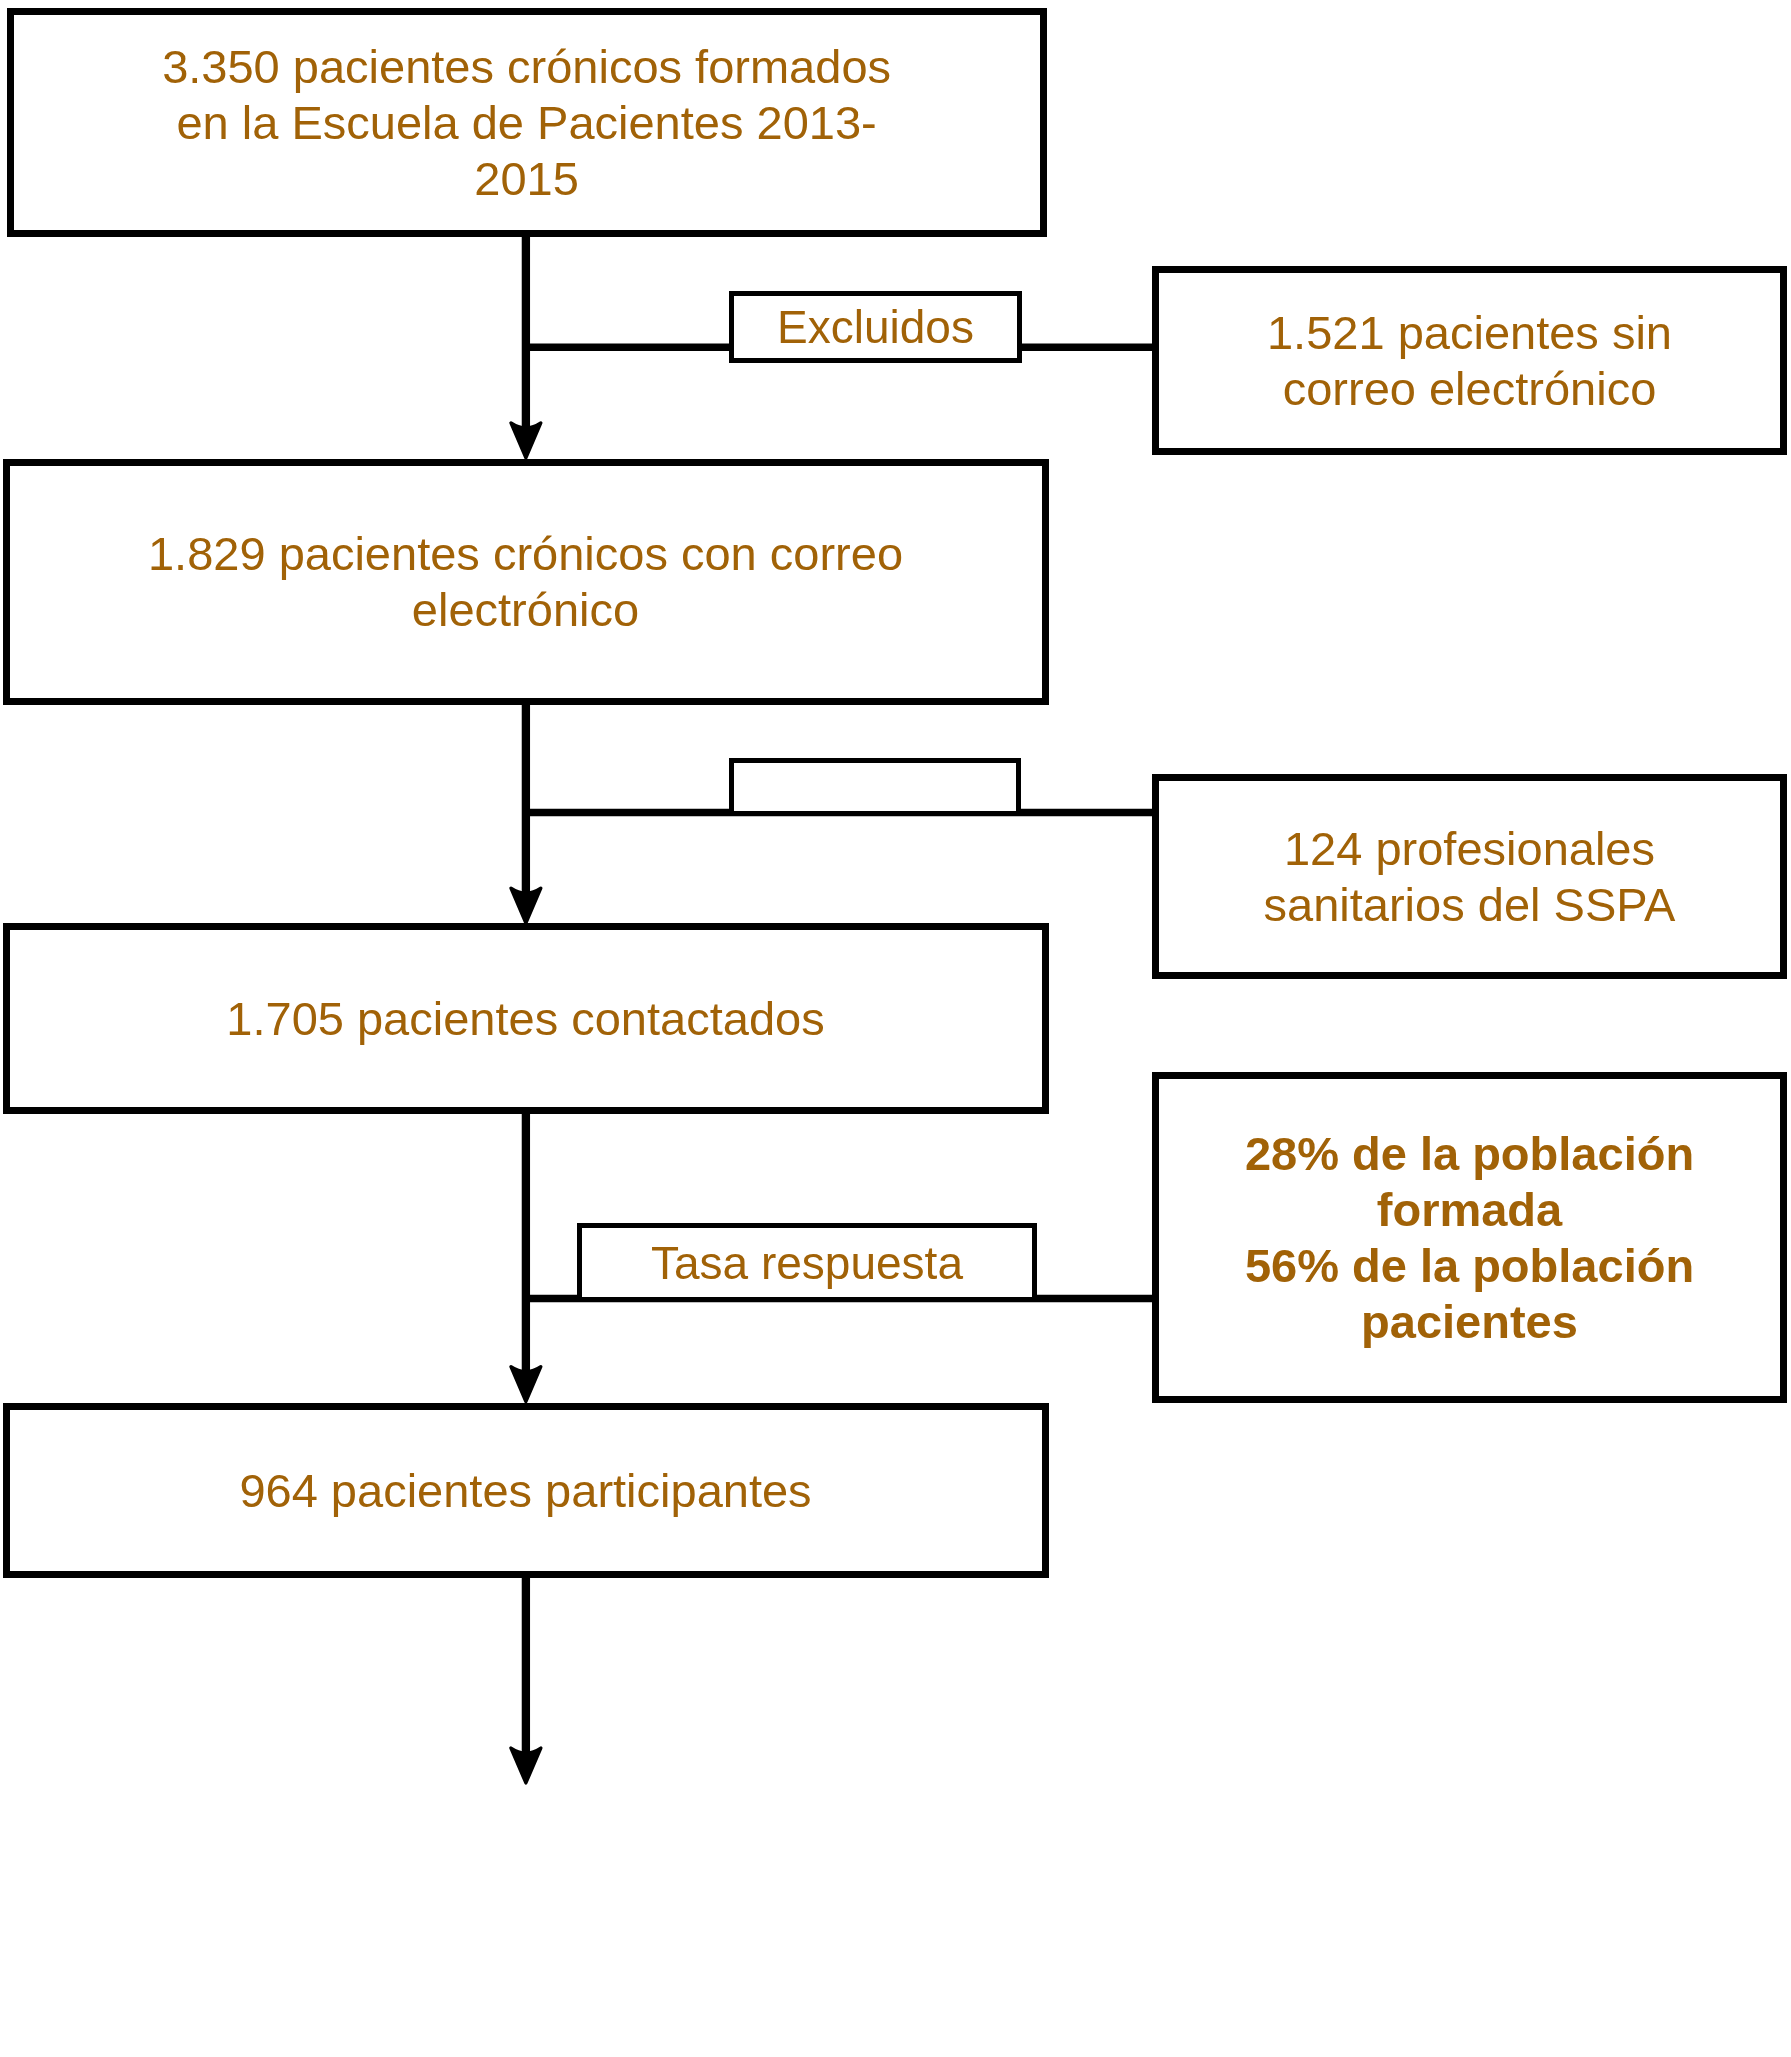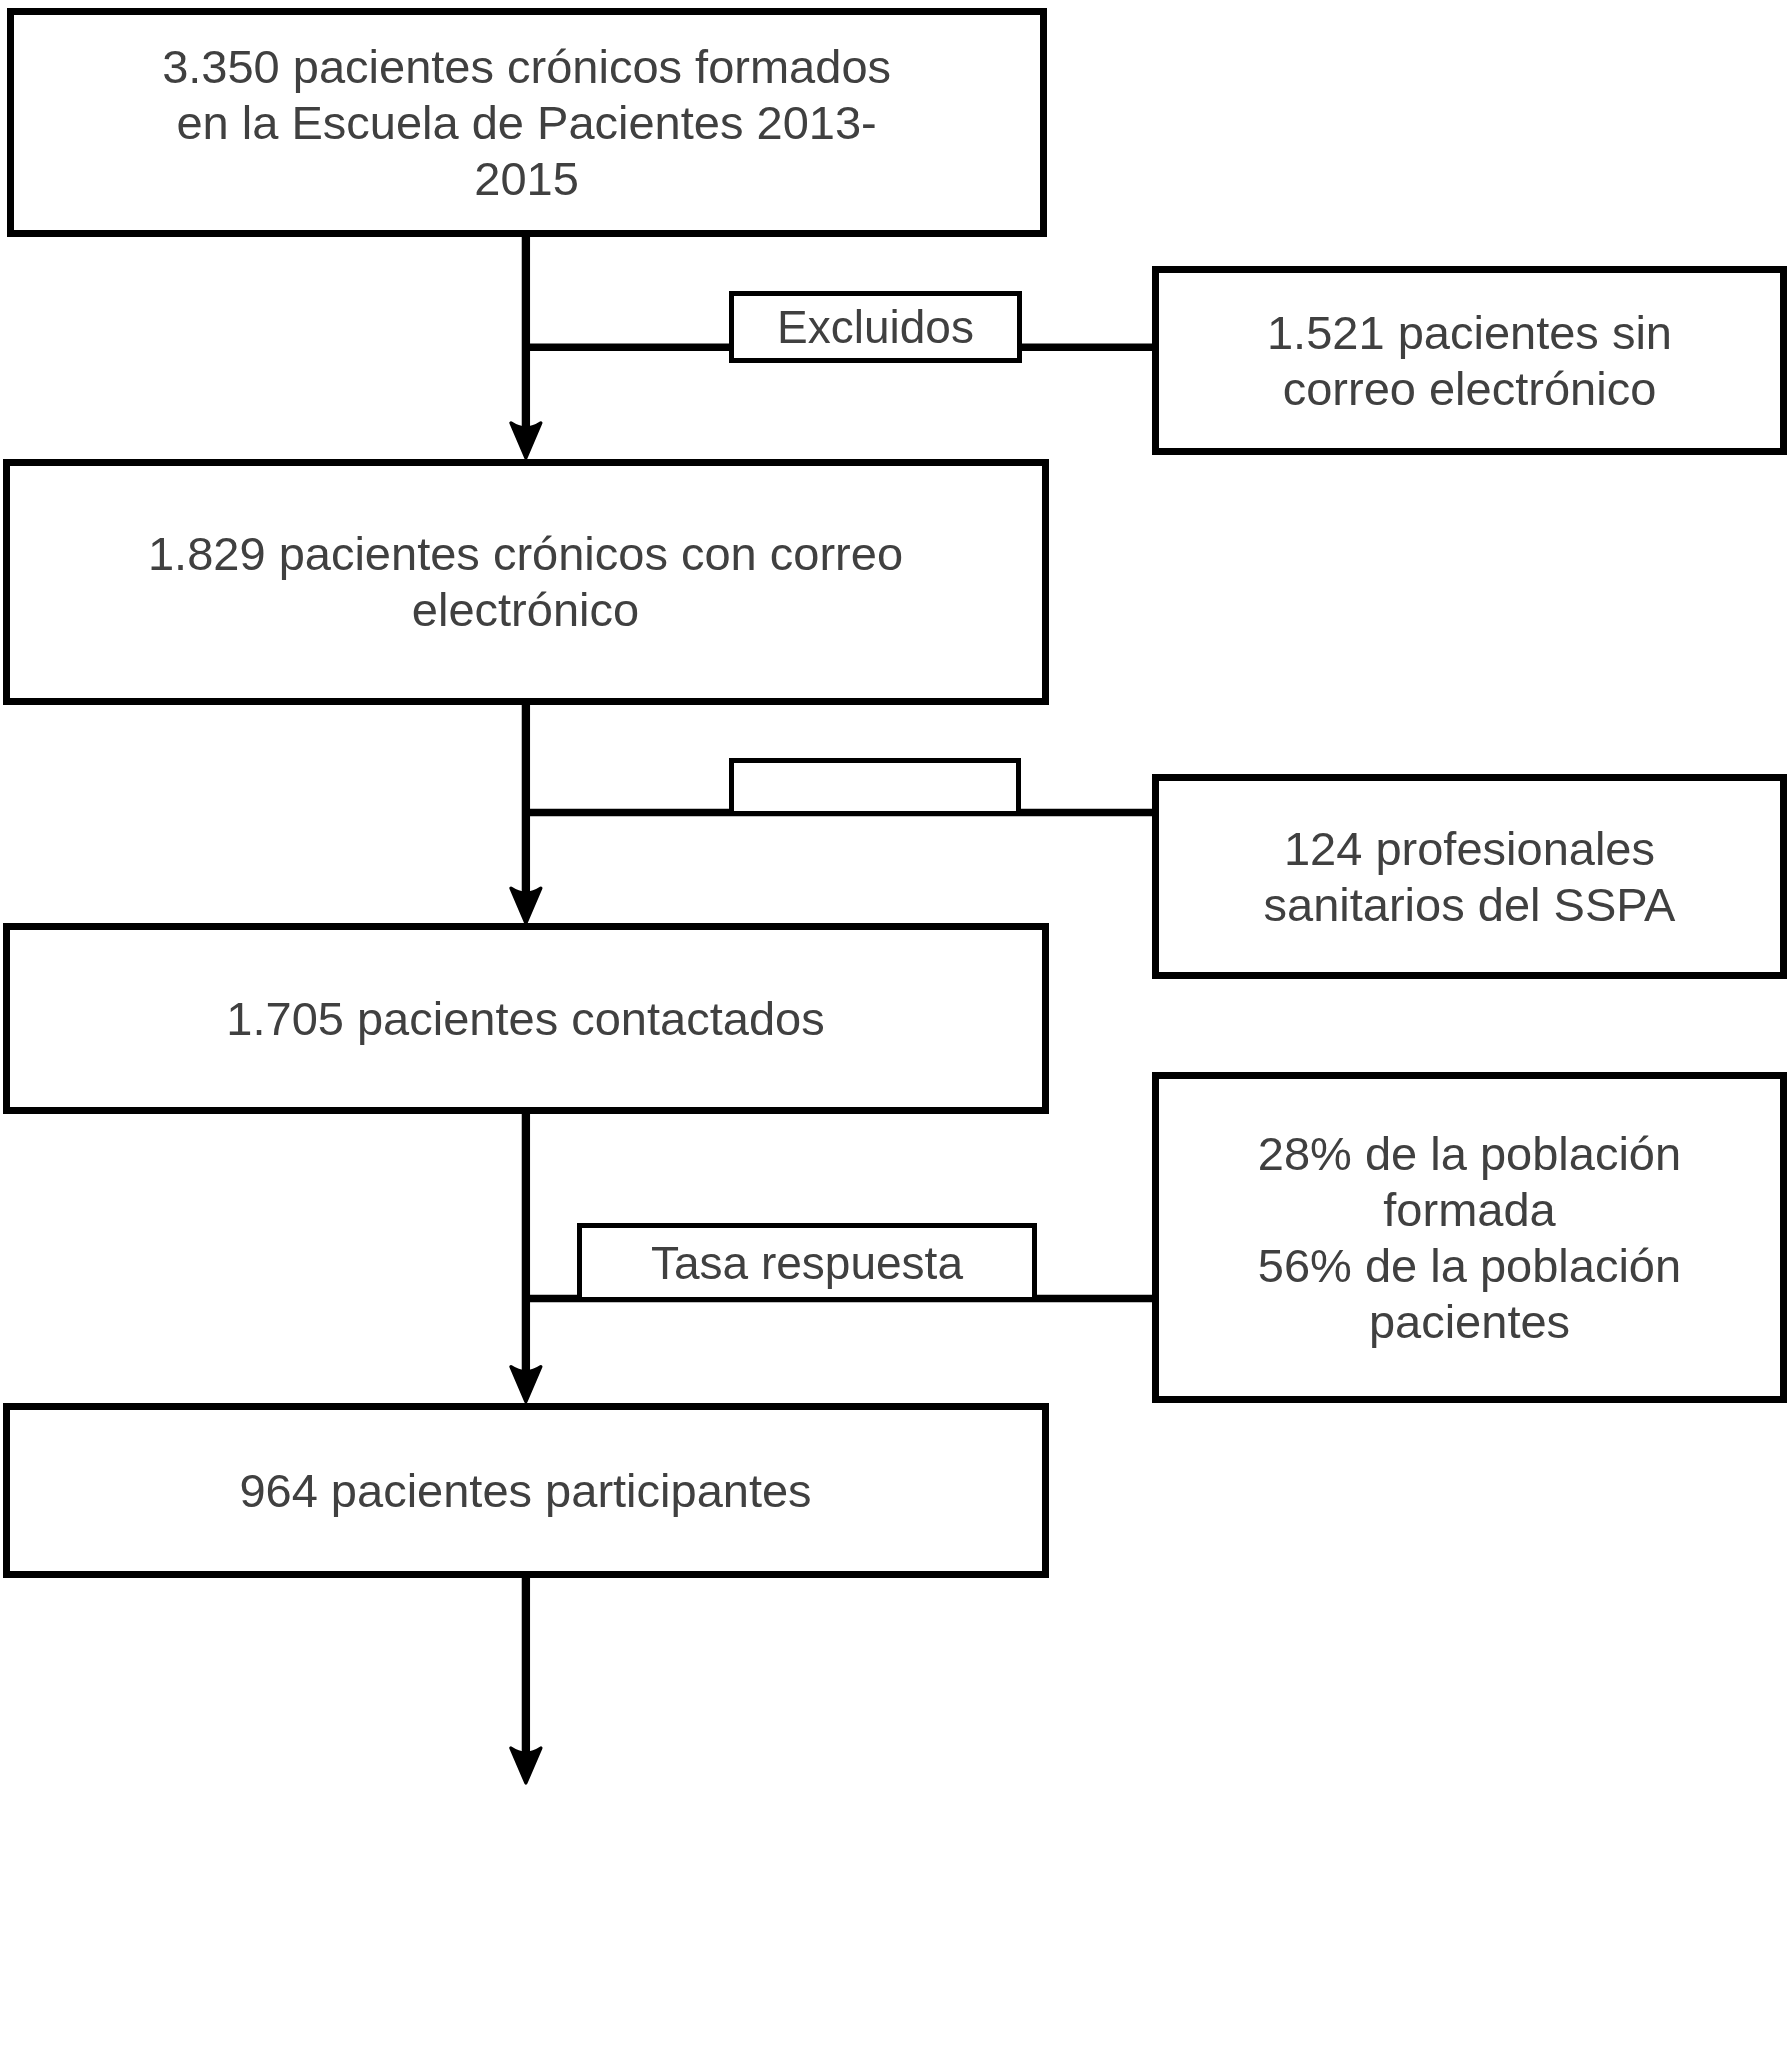--- a/index.html
+++ b/index.html
@@ -5,21 +5,21 @@
   html, body {
     margin: 0;
     padding: 0;
     background: #ffffff;
   }
   .canvas {
     position: relative;
     width: 1792px;
     height: 2058px;
     background: #ffffff;
-    color: #404040;
+    color: #a16207;
     font-family: "Liberation Sans", sans-serif;
     overflow: hidden;
   }
   .connectors {
     position: absolute;
     left: 0;
     top: 0;
     width: 1792px;
     height: 2058px;
   }
@@ -53,21 +53,21 @@
   
   .b1 { left: 6.6px;   top: 8.3px;   width: 1040px; height: 229px; }
   .b2 { left: 2.5px;   top: 459px;  width: 1046px; height: 246px; }
   .b3 { left: 2.5px;   top: 923px; width: 1046px; height: 191px; }
   .b4 { left: 2.5px;   top: 1403px; width: 1046px; height: 175px; }
   .b5 { left: 179px; top: 1784px; width: 882px; height: 271px; padding-right: 75px; }
 
   
   .r1 { left: 1152px; top: 266px;  width: 635px; height: 189px; }
   .r2 { left: 1152px; top: 729px;  width: 635px; height: 205px; margin-top: 45px; }
-  .r3 { left: 1152px; top: 1072px; width: 635px; height: 331px; }
+  .r3 { left: 1152px; top: 1072px; width: 635px; height: 331px; font-weight: bold; }
 
   
   .lb1 { left: 729px; top: 291px;  width: 293px; height: 72px; }
   .lb2 { left: 729px; top: 758px;  width: 292px; height: 58px; }
   .lb3 { left: 577px; top: 1223px; width: 460px; height: 79px; }
 </style>
 </head>
 <body>
 
 <div class="canvas">

